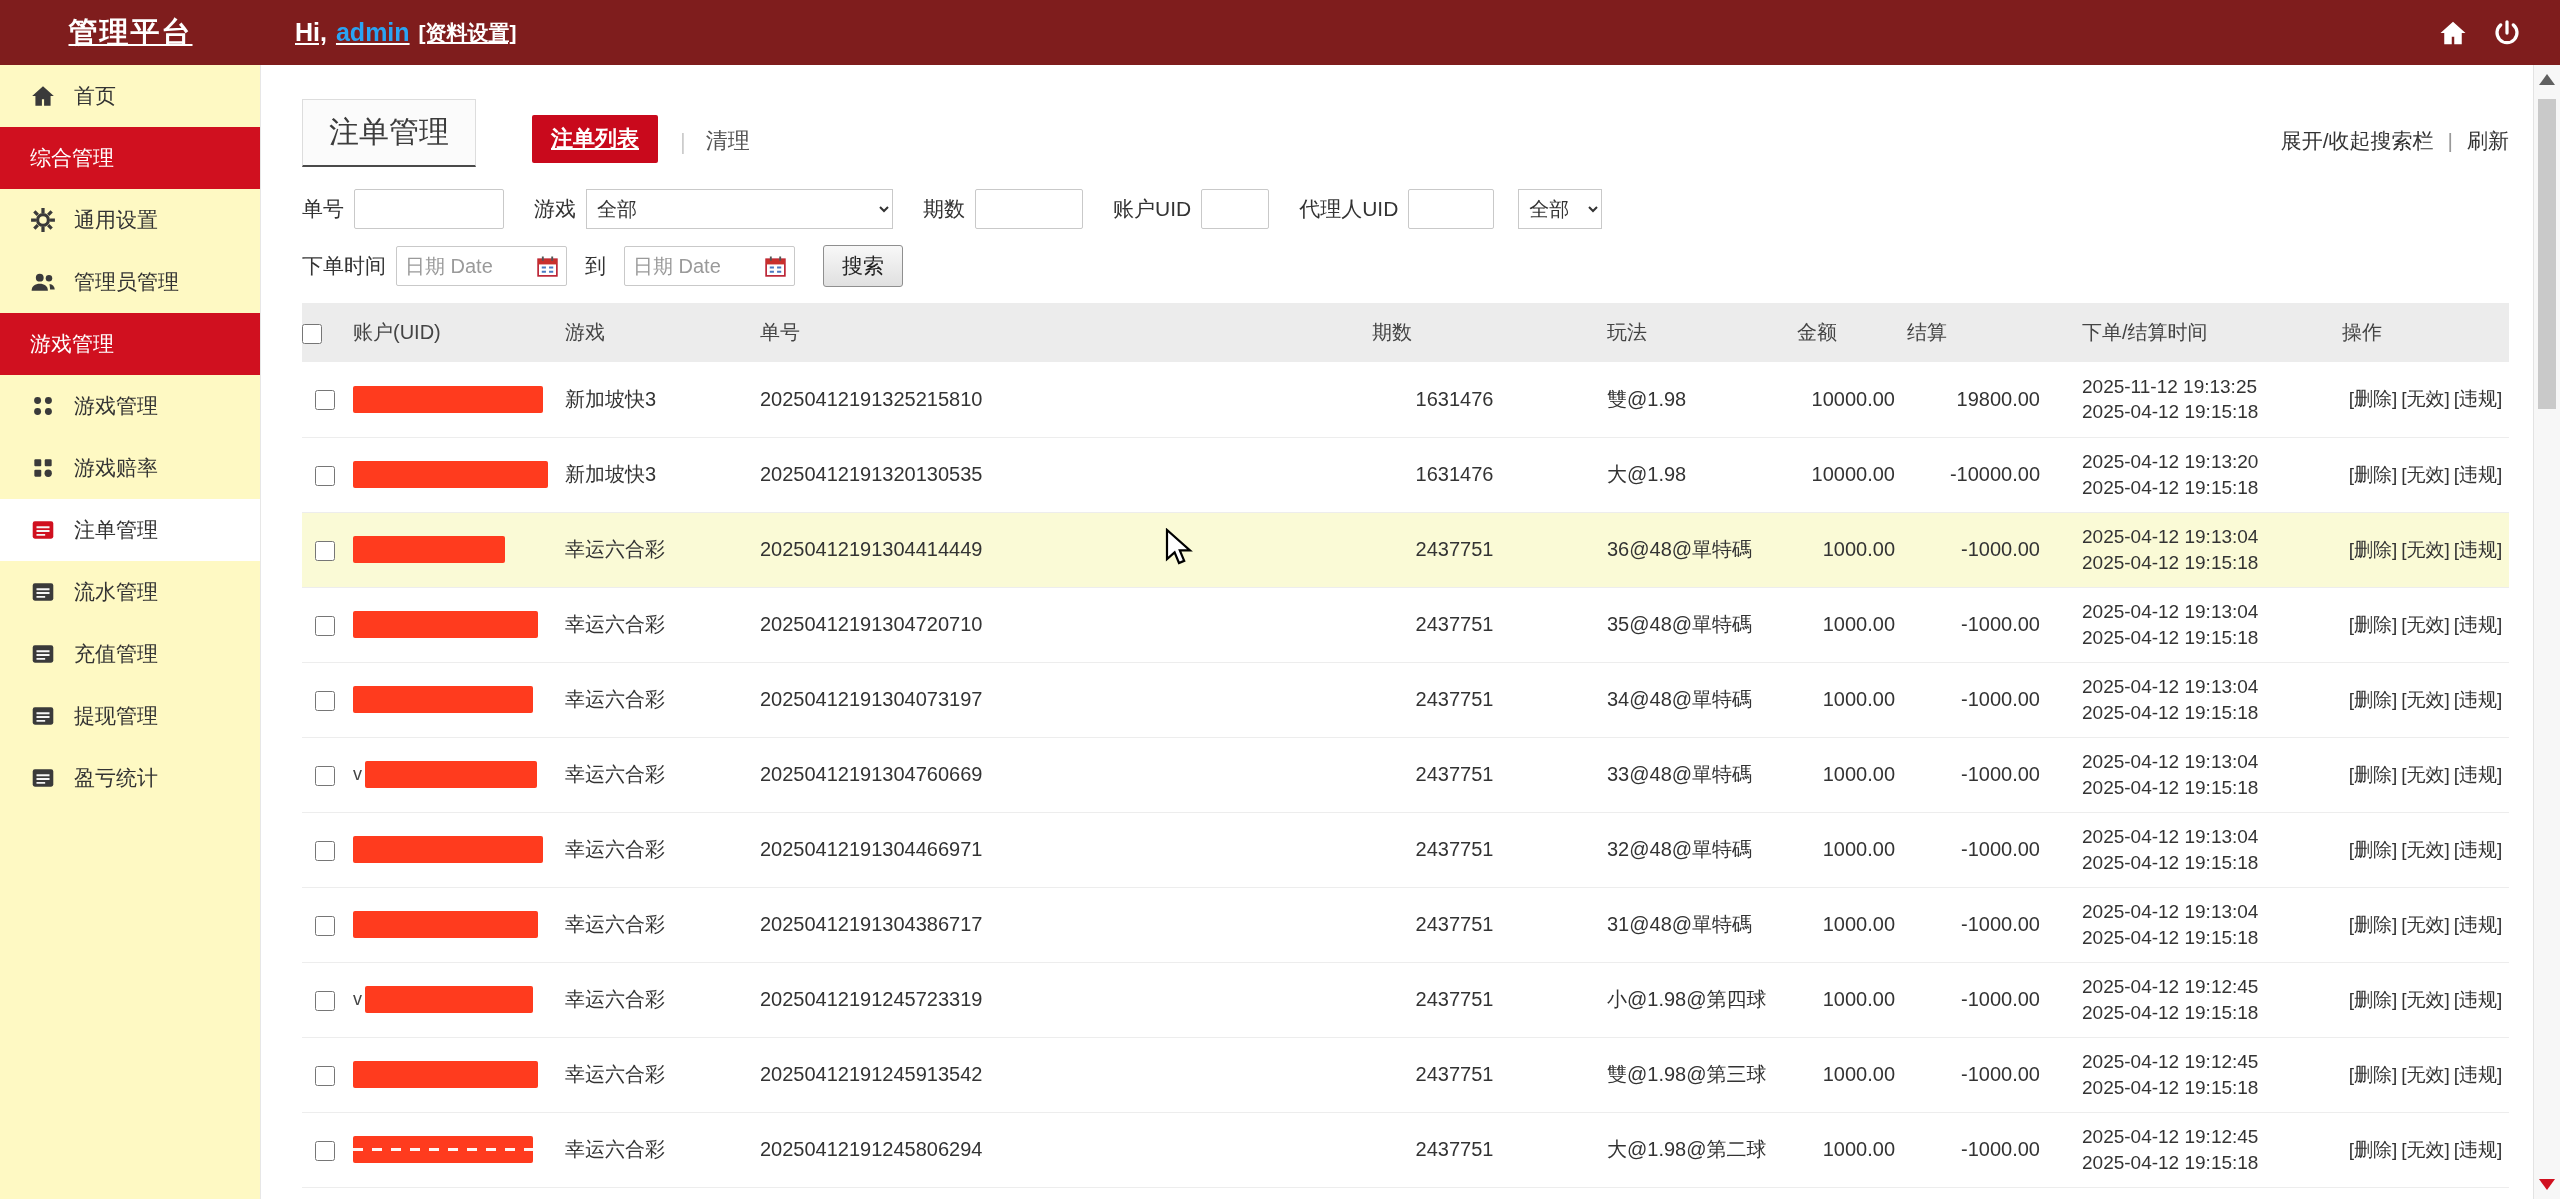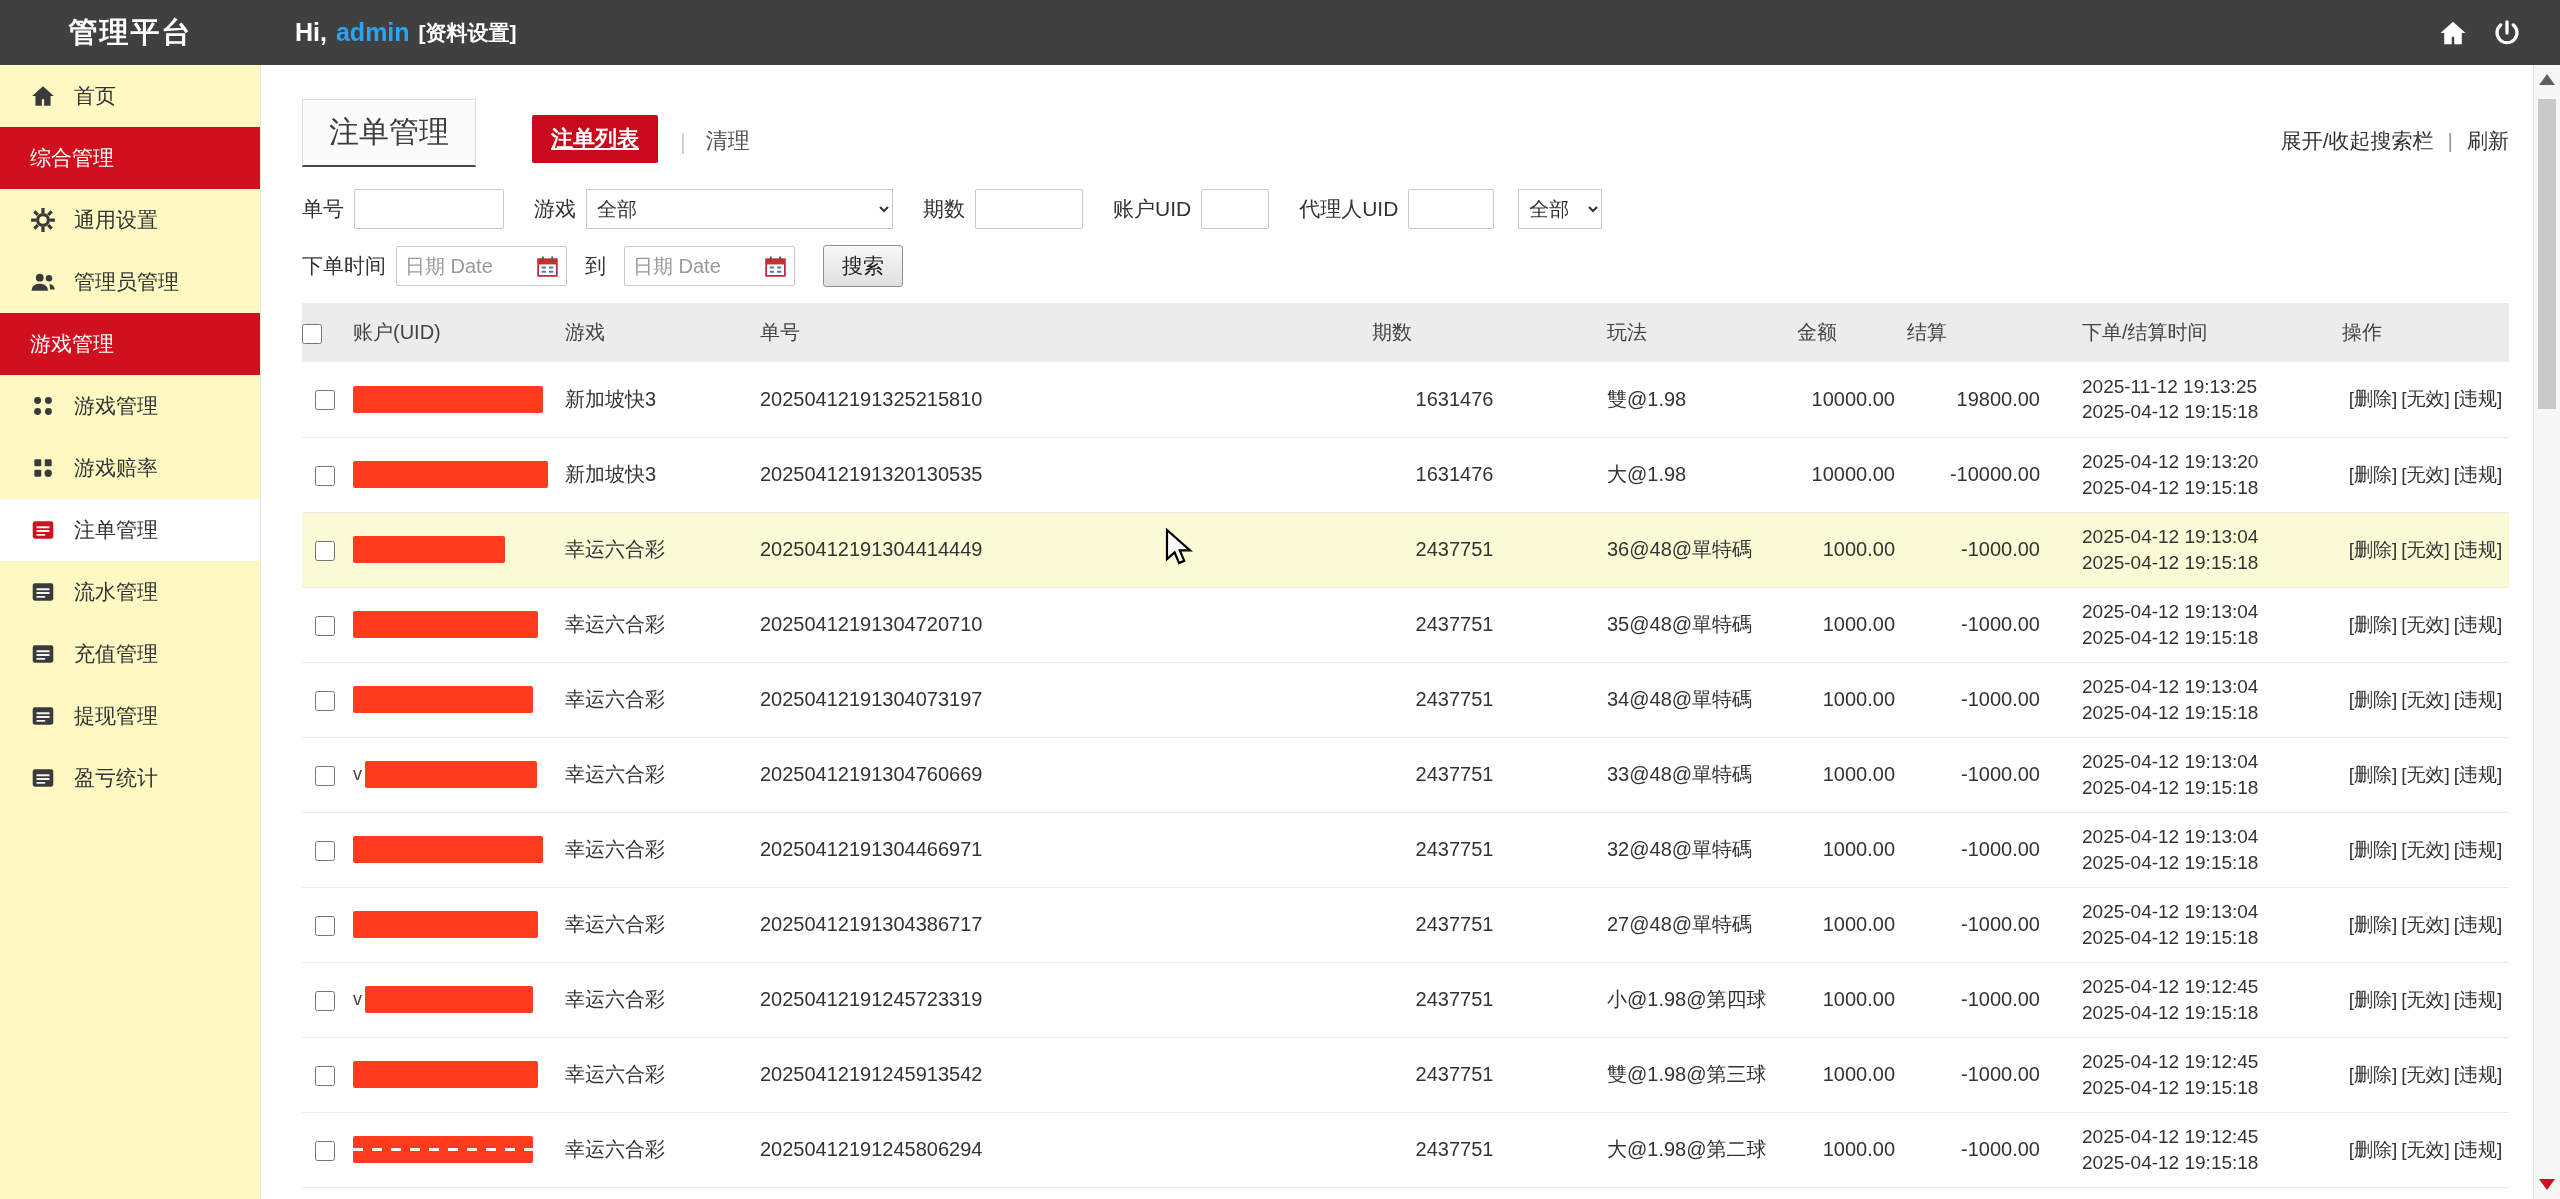--- a/index.html
+++ b/index.html
@@ -1,22 +1,22 @@
 <!DOCTYPE html>
 <html><head>
 <meta charset="utf-8">
 <style>
   *{margin:0;padding:0;box-sizing:border-box;}
   html,body{width:2560px;height:1199px;overflow:hidden;background:#fff;
     font-family:"Liberation Sans","DejaVu Sans",sans-serif;}
   .screen{position:relative;width:2560px;height:1199px;overflow:hidden;}
 
   
-  header{position:absolute;top:0;left:0;width:2560px;height:65px;background:#404040;
-    color:#fff;display:flex;align-items:center;z-index:5;}
+  header{position:absolute;top:0;left:0;width:2560px;height:65px;background:#7f1d1d;
+    color:#fff;display:flex;align-items:center;z-index:5;text-decoration:underline;}
   .brand{width:261px;text-align:center;font-size:29px;font-weight:bold;letter-spacing:2px;}
   .greeting{margin-left:34px;font-size:25px;font-weight:bold;display:flex;align-items:center;gap:9px;}
   .uname{color:#2aa4f4;font-weight:bold;}
   .profile{font-size:21px;font-weight:bold;cursor:pointer;}
   .hicons{margin-left:auto;margin-right:38px;display:flex;gap:24px;align-items:center;}
   .hicon{width:30px;height:30px;color:#fff;cursor:pointer;display:inline-block;}
   .hicon svg{width:100%;height:100%;display:block;}
 
   
   aside{position:absolute;top:65px;left:0;width:261px;bottom:0;background:#fef9c3;
@@ -423,21 +423,21 @@
               <div>2025-04-12 19:15:18</div>
             </td>
             <td class="c-ops"><span>[删除]</span><span>[无效]</span><span>[违规]</span></td>
           </tr>
           <tr class="">
             <td class="c-cb"><input type="checkbox" style=""></td>
             <td class="c-acct"><span class="redact" style="width:185px"></span></td>
             <td class="c-game">幸运六合彩</td>
             <td class="c-order">20250412191304386717</td>
             <td class="c-period">2437751</td>
-            <td class="c-play">27@48@單特碼</td>
+            <td class="c-play">31@48@單特碼</td>
             <td class="c-amount">1000.00</td>
             <td class="c-settle">-1000.00</td>
             <td class="c-time">
               <div>2025-04-12 19:13:04</div>
               <div>2025-04-12 19:15:18</div>
             </td>
             <td class="c-ops"><span>[删除]</span><span>[无效]</span><span>[违规]</span></td>
           </tr>
           <tr class="">
             <td class="c-cb"><input type="checkbox" style=""></td>

